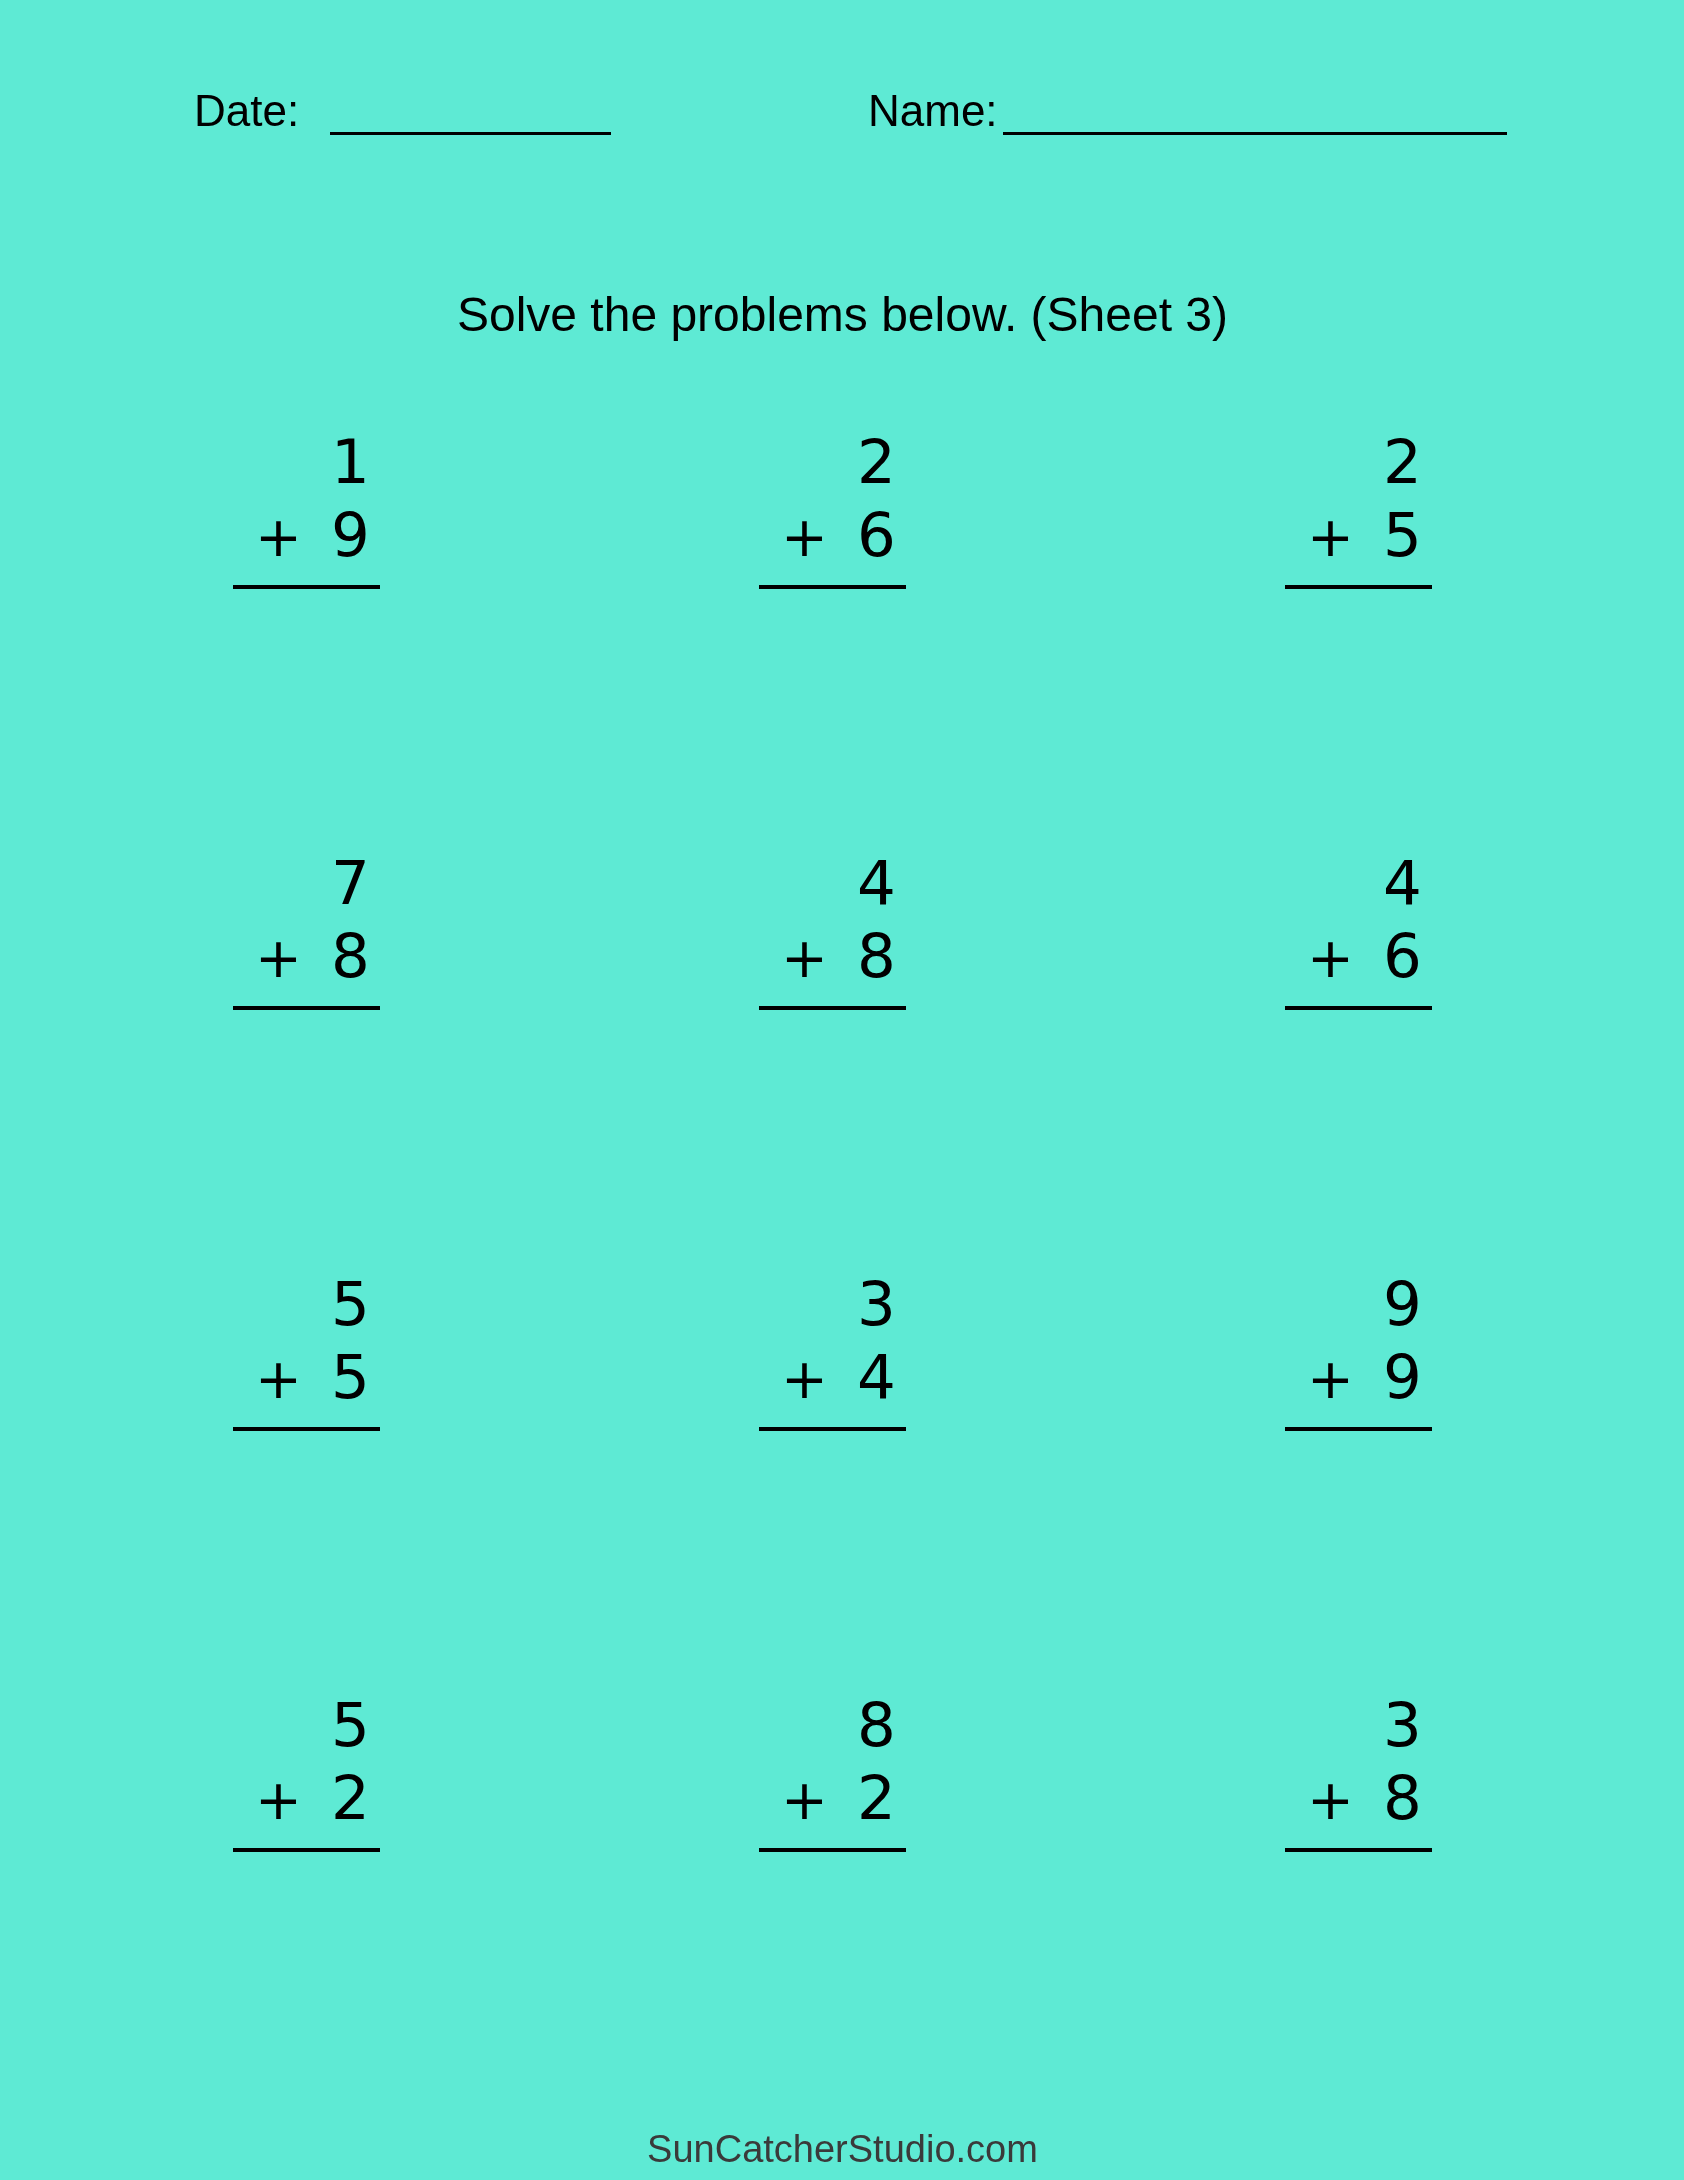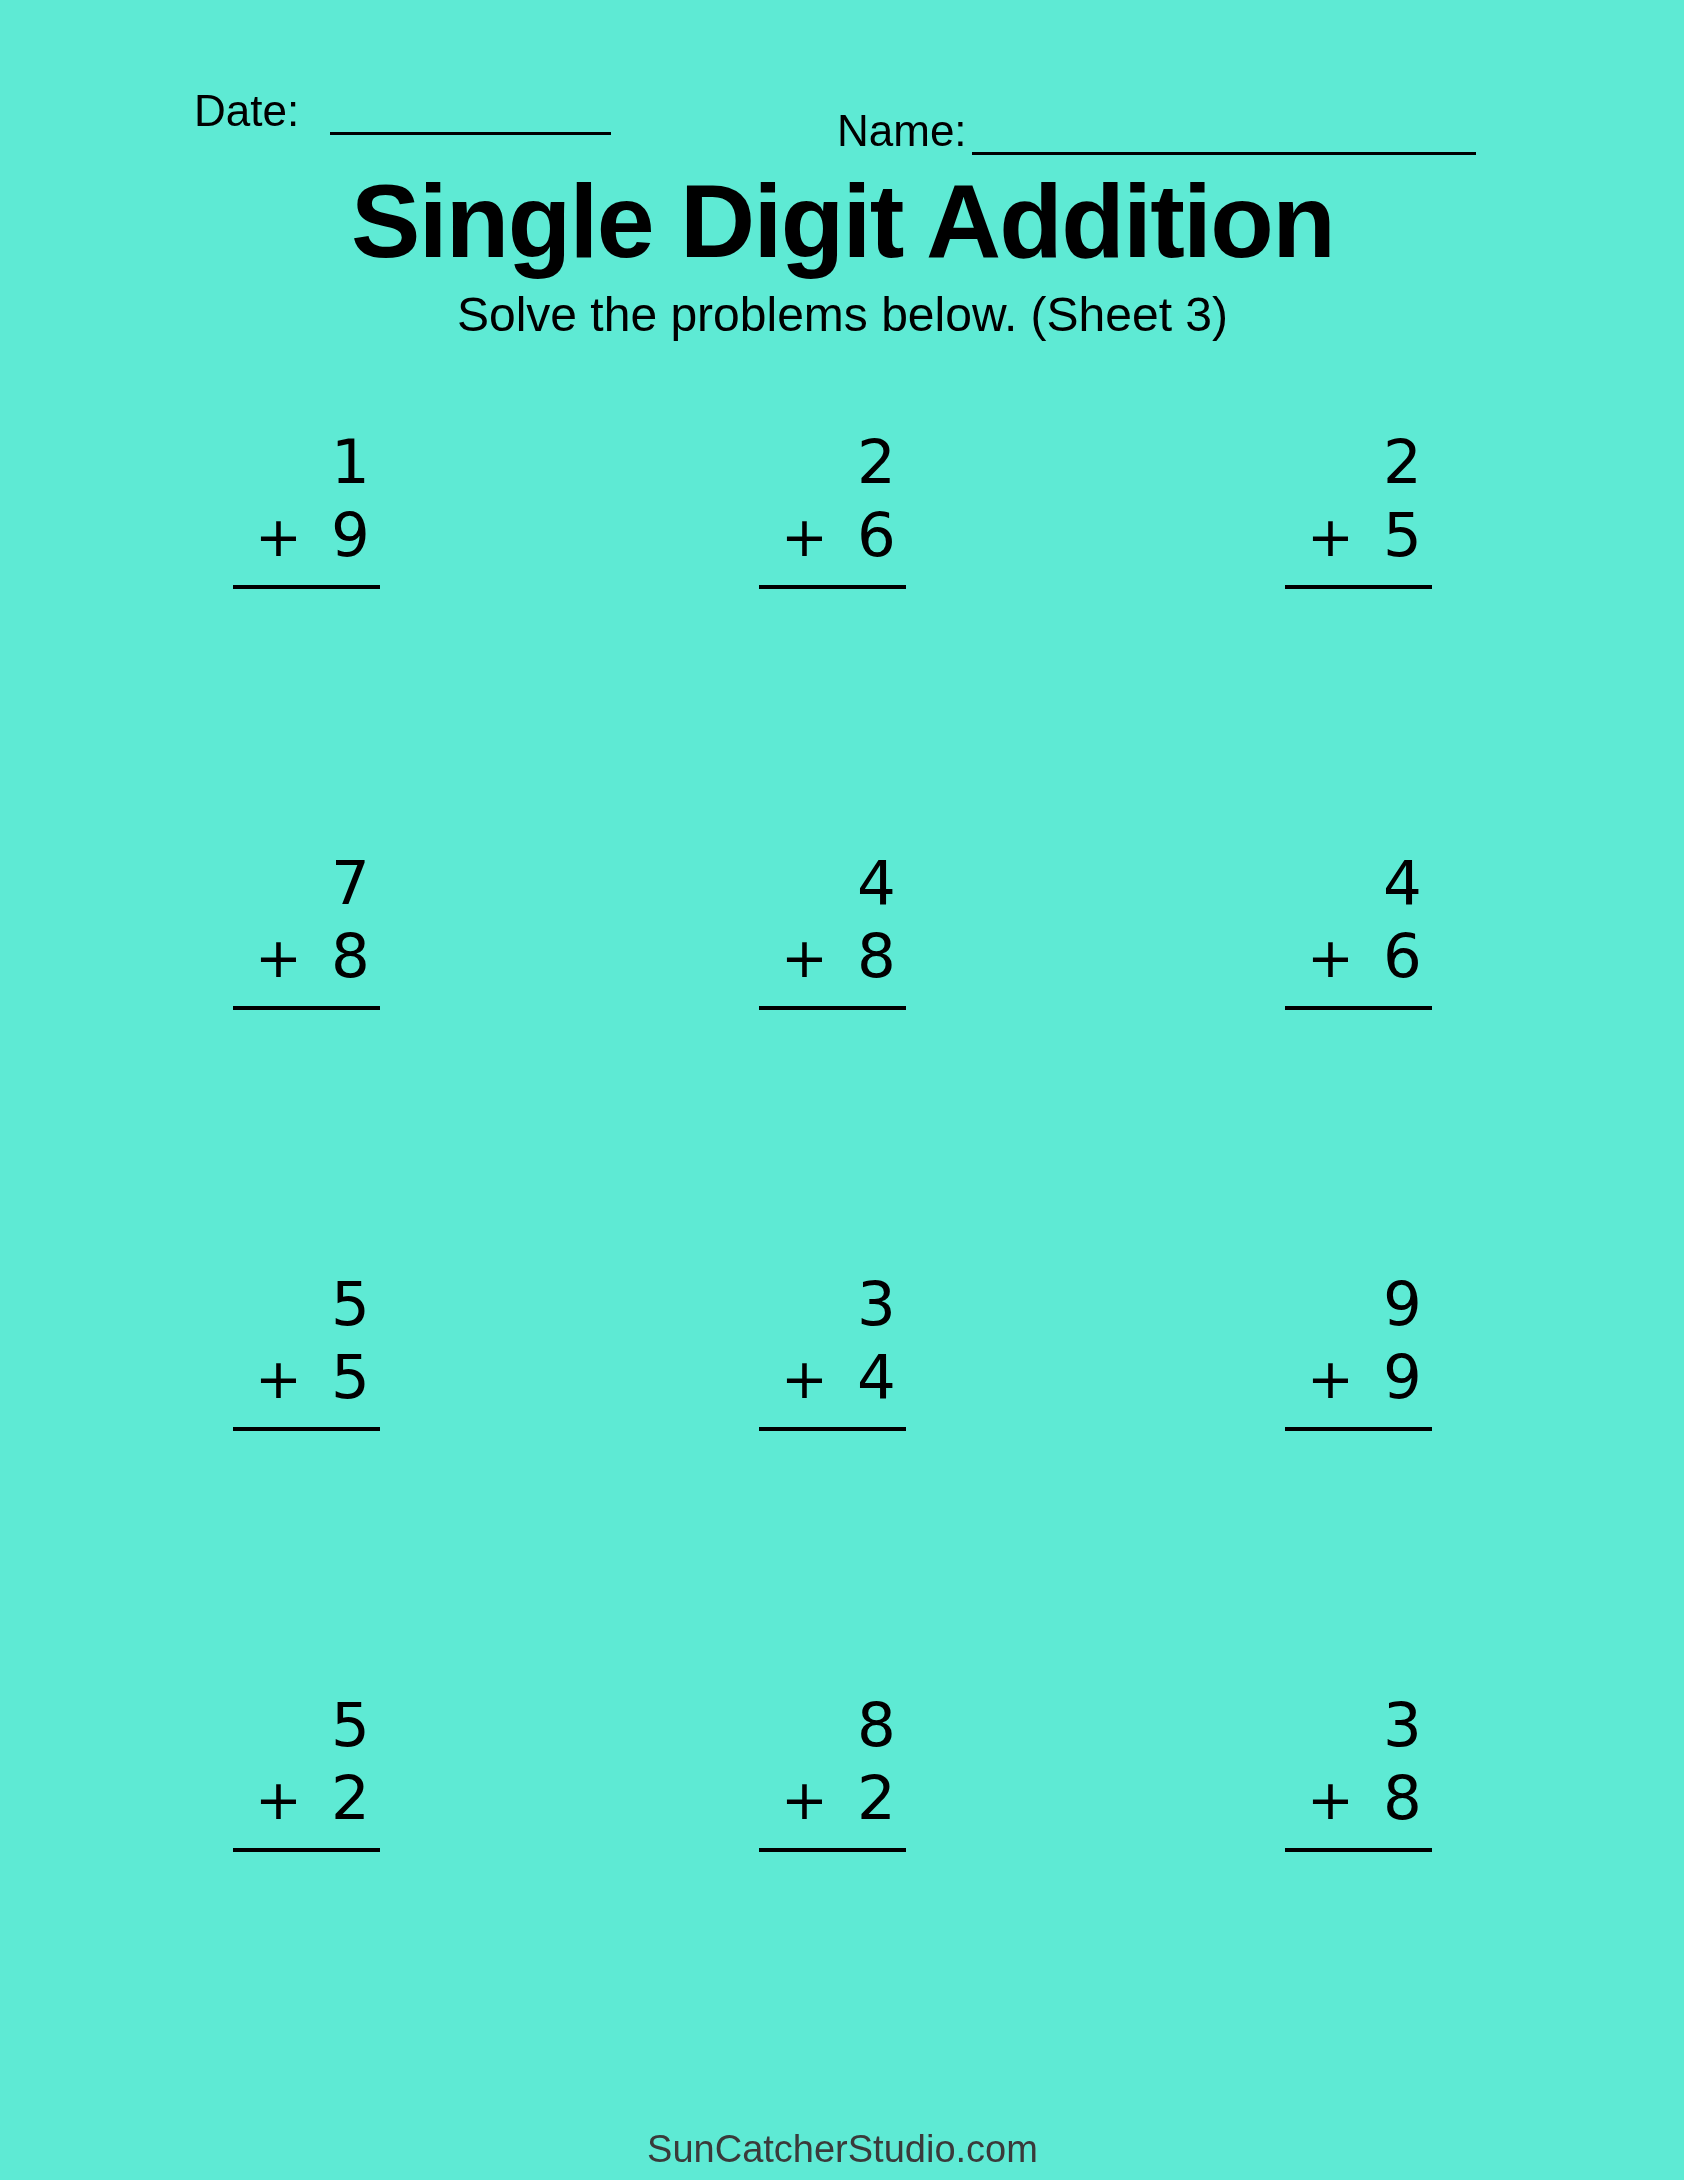--- a/index.html
+++ b/index.html
@@ -14,21 +14,21 @@
   }
 
   
   .field-group {
     position: absolute;
     top: 89px;
     display: flex;
     align-items: flex-end;
   }
   .date-group { left: 194px; }
-  .name-group { left: 837px; margin-top: 20px; }
+  .name-group { left: 868px; }
   .field-label {
     font-size: 44px;
     line-height: 1;
     padding-bottom: 1.7px;
   }
   .write-line {
     border-bottom: 3.4px solid #000000;
     height: 39px;
   }
   .date-line { width: 281px; margin-left: 31px; }
@@ -105,21 +105,20 @@
   <div class="field-group date-group">
     <span class="field-label">Date:</span>
     <div class="write-line date-line"></div>
   </div>
 
   <div class="field-group name-group">
     <span class="field-label">Name:</span>
     <div class="write-line name-line"></div>
   </div>
 
-  <div class="title">Single Digit Addition</div>
   <div class="subtitle">Solve the problems below. (Sheet 3)</div>
 
   <div class="problems-grid">
 
     <div class="problem">
       <div class="p-top">1</div>
       <div class="p-bottom">
         <span class="p-op">+</span>
         <span>9</span>
       </div>

